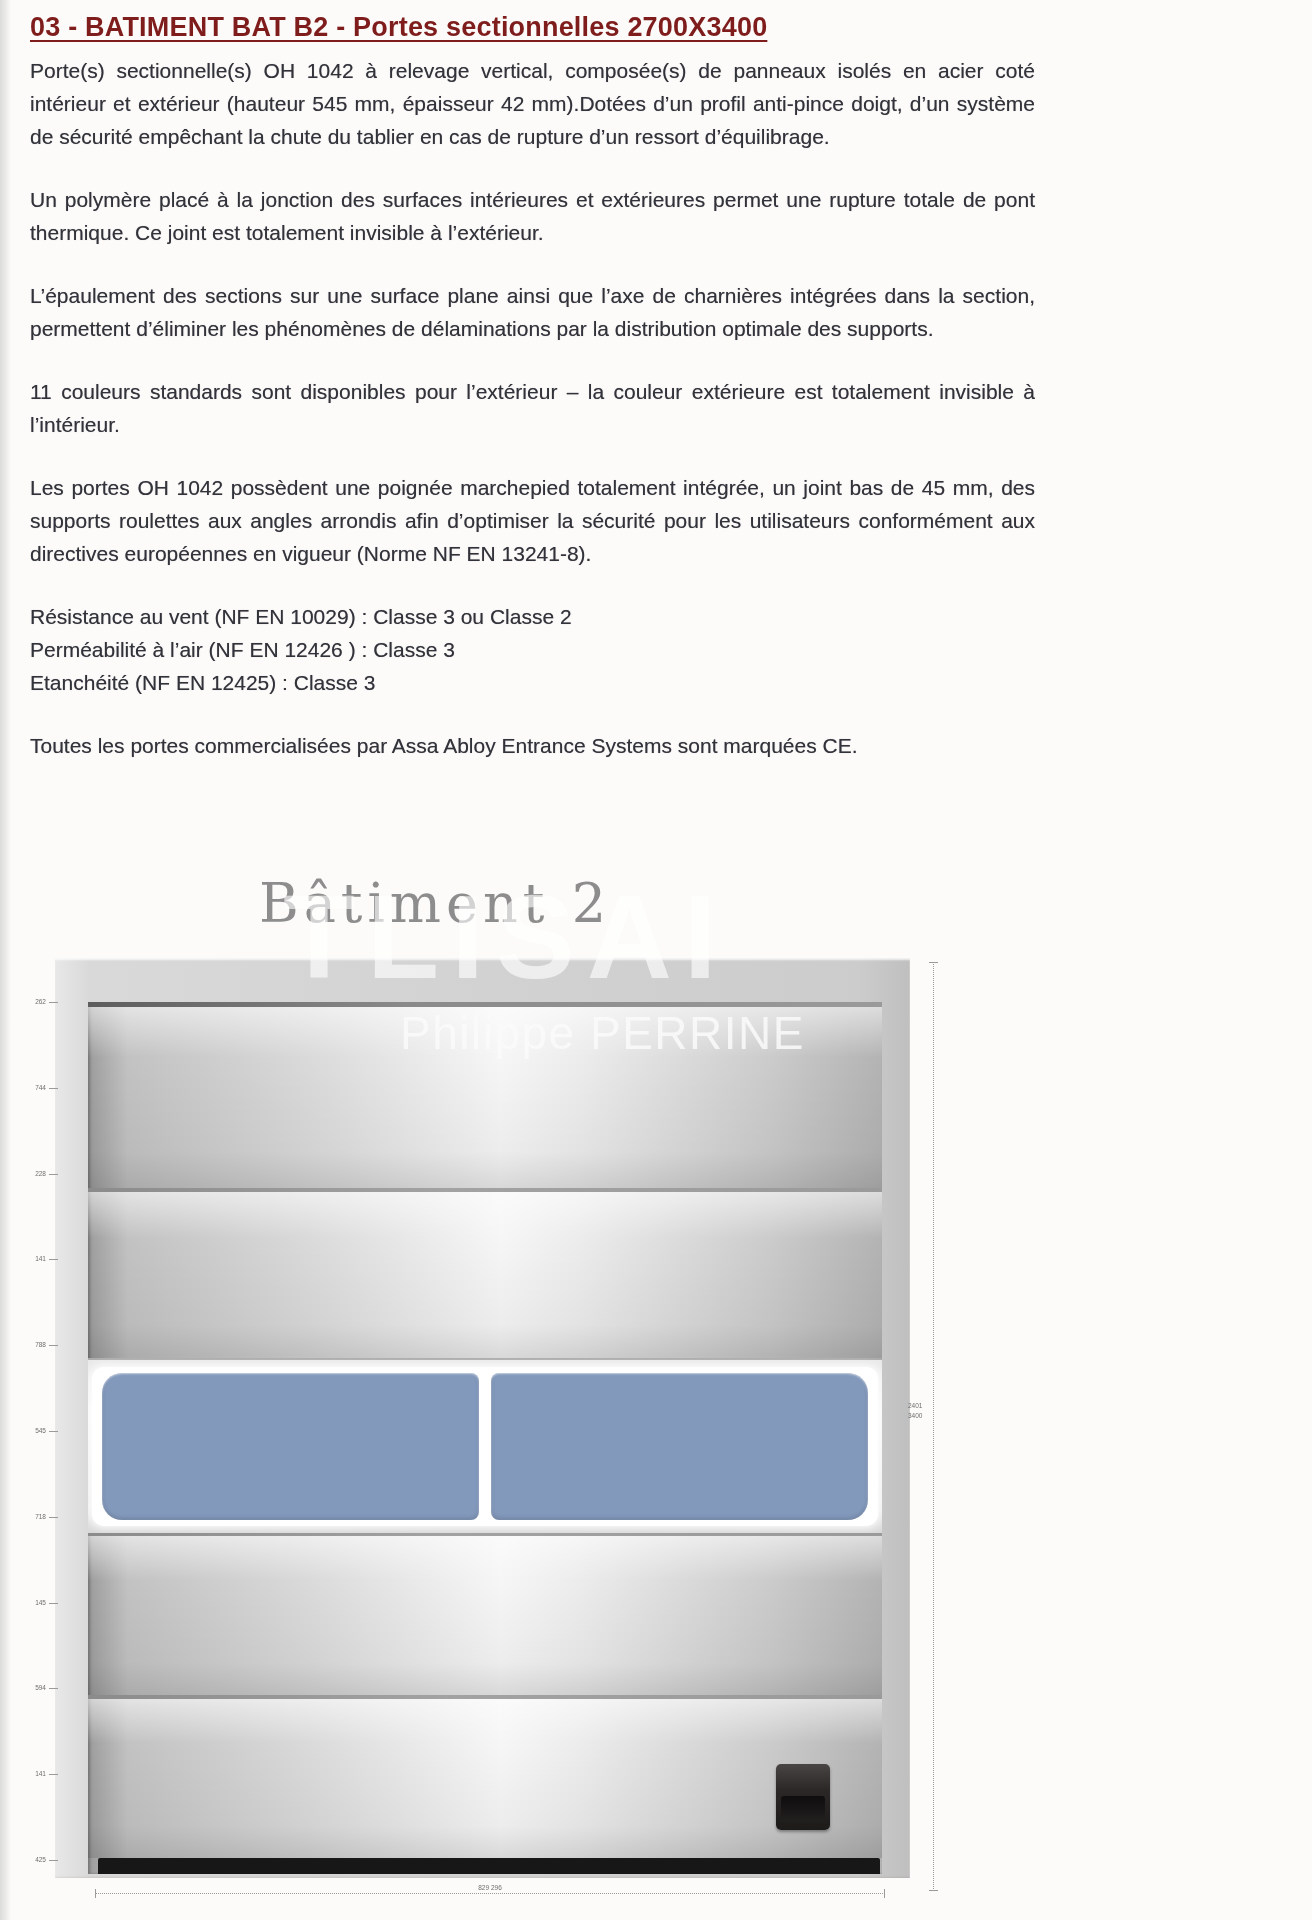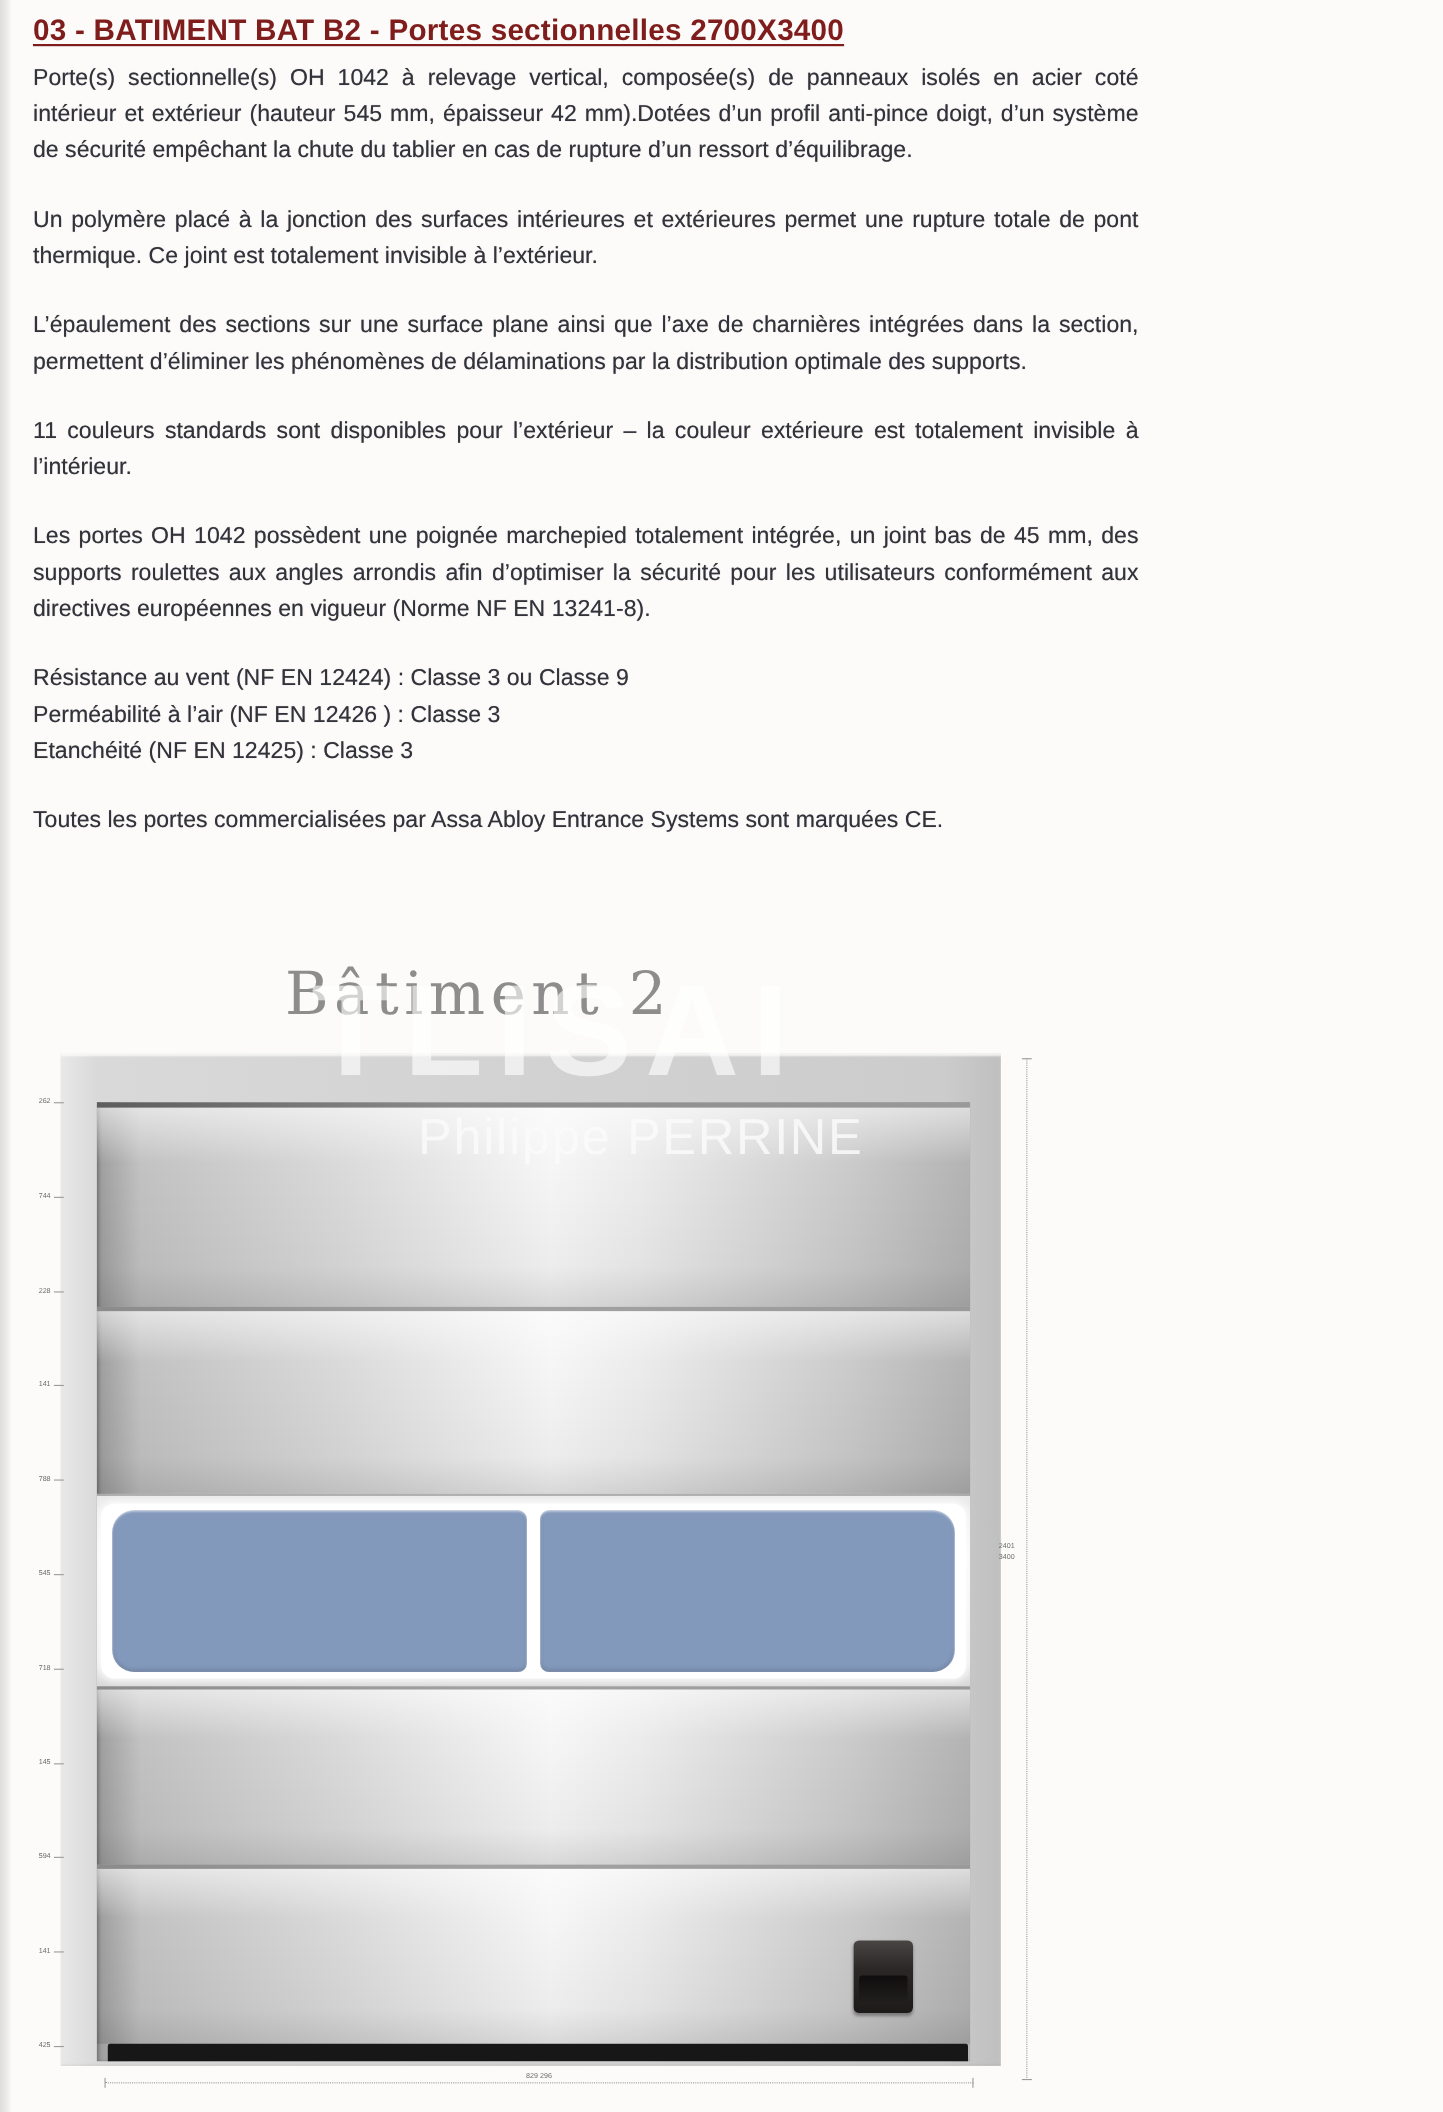--- a/index.html
+++ b/index.html
@@ -56,21 +56,21 @@
     background:linear-gradient(180deg,#4a4545 0%,#2b2727 40%,#1d1a1a 100%);
     box-shadow:0 2px 3px rgba(0,0,0,.35);}
   .handle-recess{position:absolute;left:5px;right:5px;bottom:8px;height:26px;border-radius:3px;
     background:linear-gradient(180deg,#0f0d0d,#221f1f);}
   .seal{position:absolute;left:10px;right:2px;top:856px;height:16px;background:#171717;
     border-radius:2px 2px 0 0;}
   
   .wm-big{position:absolute;left:283px;top:878px;z-index:6;
     font-size:118px;font-weight:700;letter-spacing:12px;line-height:1;
     color:rgba(255,255,255,.62);}
-  .wm-name{position:absolute;left:380px;top:1006px;z-index:7;
+  .wm-name{position:absolute;left:400px;top:1006px;z-index:7;
     font-size:46px;font-weight:400;letter-spacing:1.5px;
     color:rgba(250,250,252,.85);}
   
   .dim{position:absolute;font-size:6.5px;color:#6e6e6e;line-height:8px;z-index:4;}
   .dim-label-left{width:34px;text-align:right;}
   .tick-h{position:absolute;width:9px;height:1px;background:#9a9a9a;z-index:4;}
   .tick-v{position:absolute;width:1px;height:9px;background:#9a9a9a;z-index:4;}
   .dimline-v{position:absolute;left:933px;top:962px;height:929px;width:0;
     border-left:1px dotted #9a9a9a;z-index:1;}
   .dimline-h{position:absolute;left:95px;top:1893px;width:790px;height:0;
@@ -85,21 +85,21 @@
 <div class="scan-edge"></div>
 
 <div class="textcol">
   <div class="h2">03 - BATIMENT BAT B2 - Portes sectionnelles 2700X3400</div>
   <p class="para">Porte(s) sectionnelle(s) OH 1042 à relevage vertical, composée(s) de panneaux isolés en acier coté intérieur  et  extérieur (hauteur 545 mm, épaisseur 42 mm).Dotées d’un  profil anti-pince doigt, d’un système de sécurité empêchant la chute du tablier en cas de rupture d’un ressort d’équilibrage.</p>
   <p class="para">Un polymère placé à la jonction des surfaces intérieures et extérieures permet une rupture totale de pont thermique. Ce joint est totalement invisible à l’extérieur.</p>
   <p class="para">L’épaulement des sections sur une surface plane ainsi que l’axe de charnières intégrées dans la section, permettent  d’éliminer les phénomènes de délaminations par la distribution optimale des supports.</p>
   <p class="para">11 couleurs standards sont disponibles pour l’extérieur – la couleur extérieure est totalement invisible à l’intérieur.</p>
   <p class="para">Les portes OH 1042 possèdent une poignée marchepied totalement intégrée, un joint bas de 45 mm, des supports roulettes aux angles arrondis afin d’optimiser la sécurité pour les utilisateurs conformément aux directives européennes en vigueur (Norme NF EN 13241-8).</p>
   <div class="specs">
-    <div class="spec">Résistance au vent (NF EN 12424) : Classe 3 ou Classe 9</div>
+    <div class="spec">Résistance au vent (NF EN 10029) : Classe 3 ou Classe 2</div>
     <div class="spec">Perméabilité à l’air (NF EN 12426 ) : Classe 3</div>
     <div class="spec">Etanchéité (NF EN 12425) : Classe 3</div>
   </div>
   <p class="para">Toutes les portes commercialisées par Assa Abloy Entrance Systems sont marquées CE.</p>
 </div>
 
 <div class="caption">Bâtiment 2</div>
 
 <div class="door-wrap">
   <div class="door-inner">

